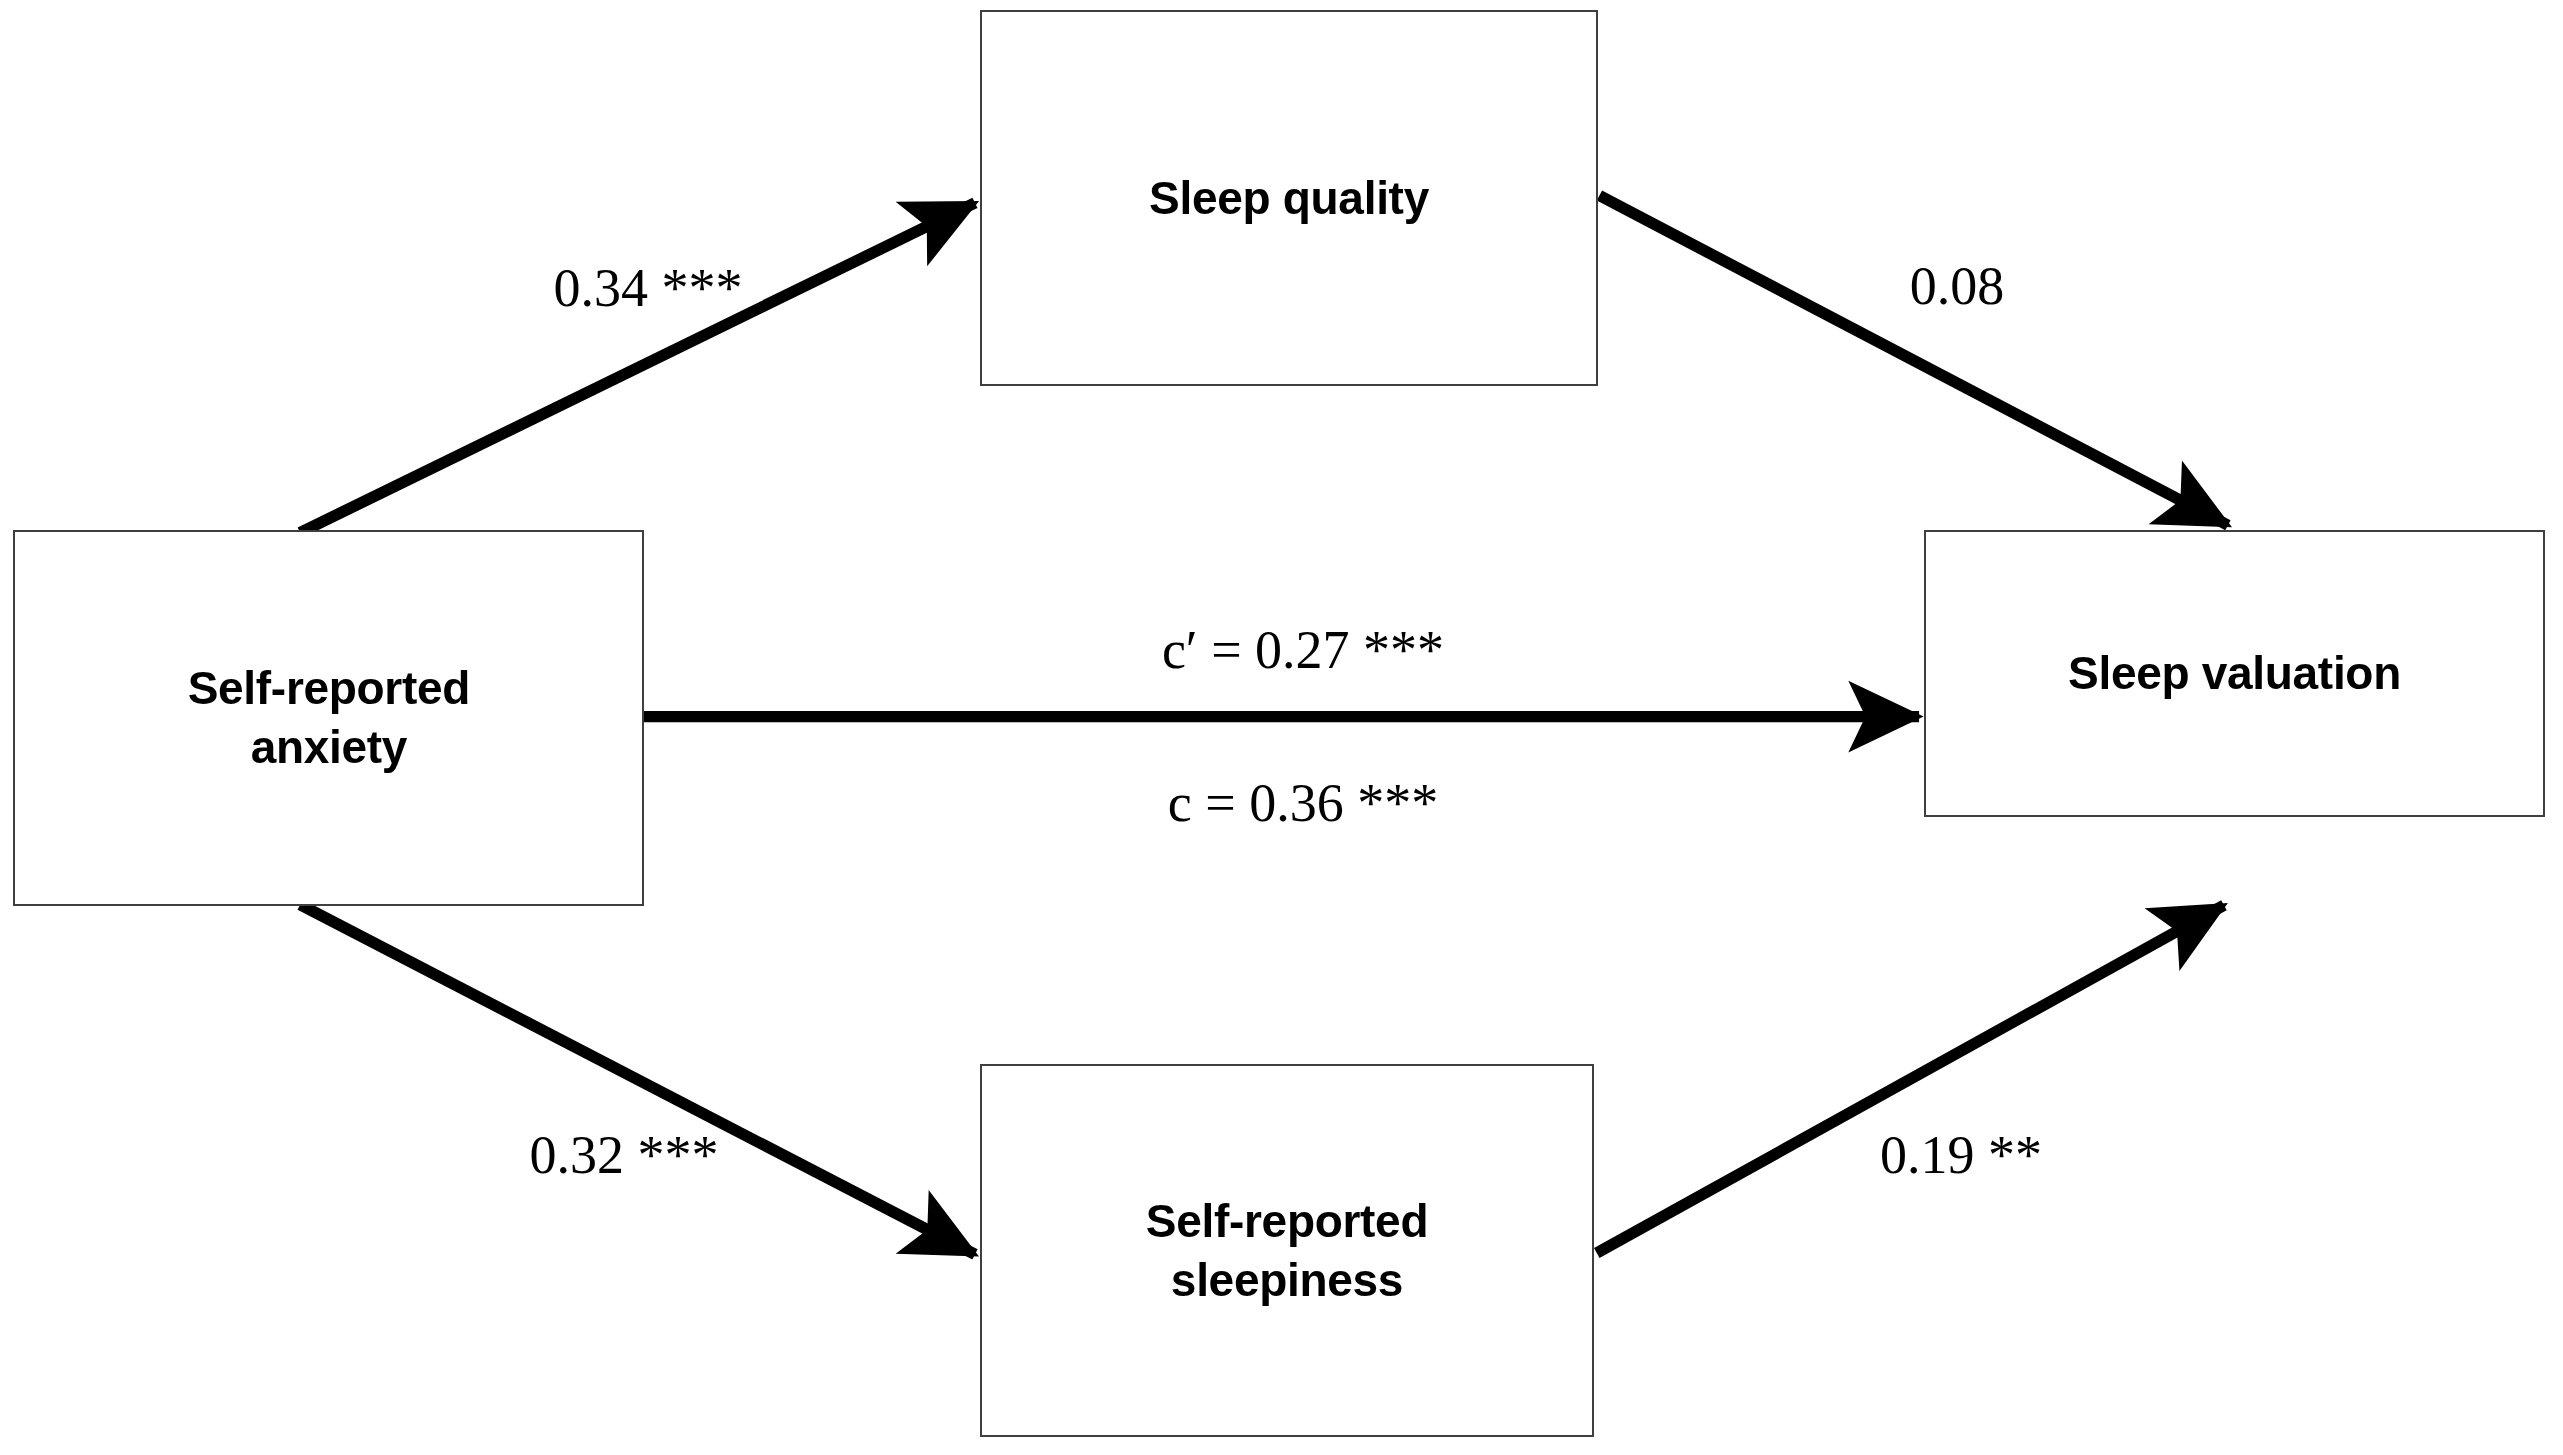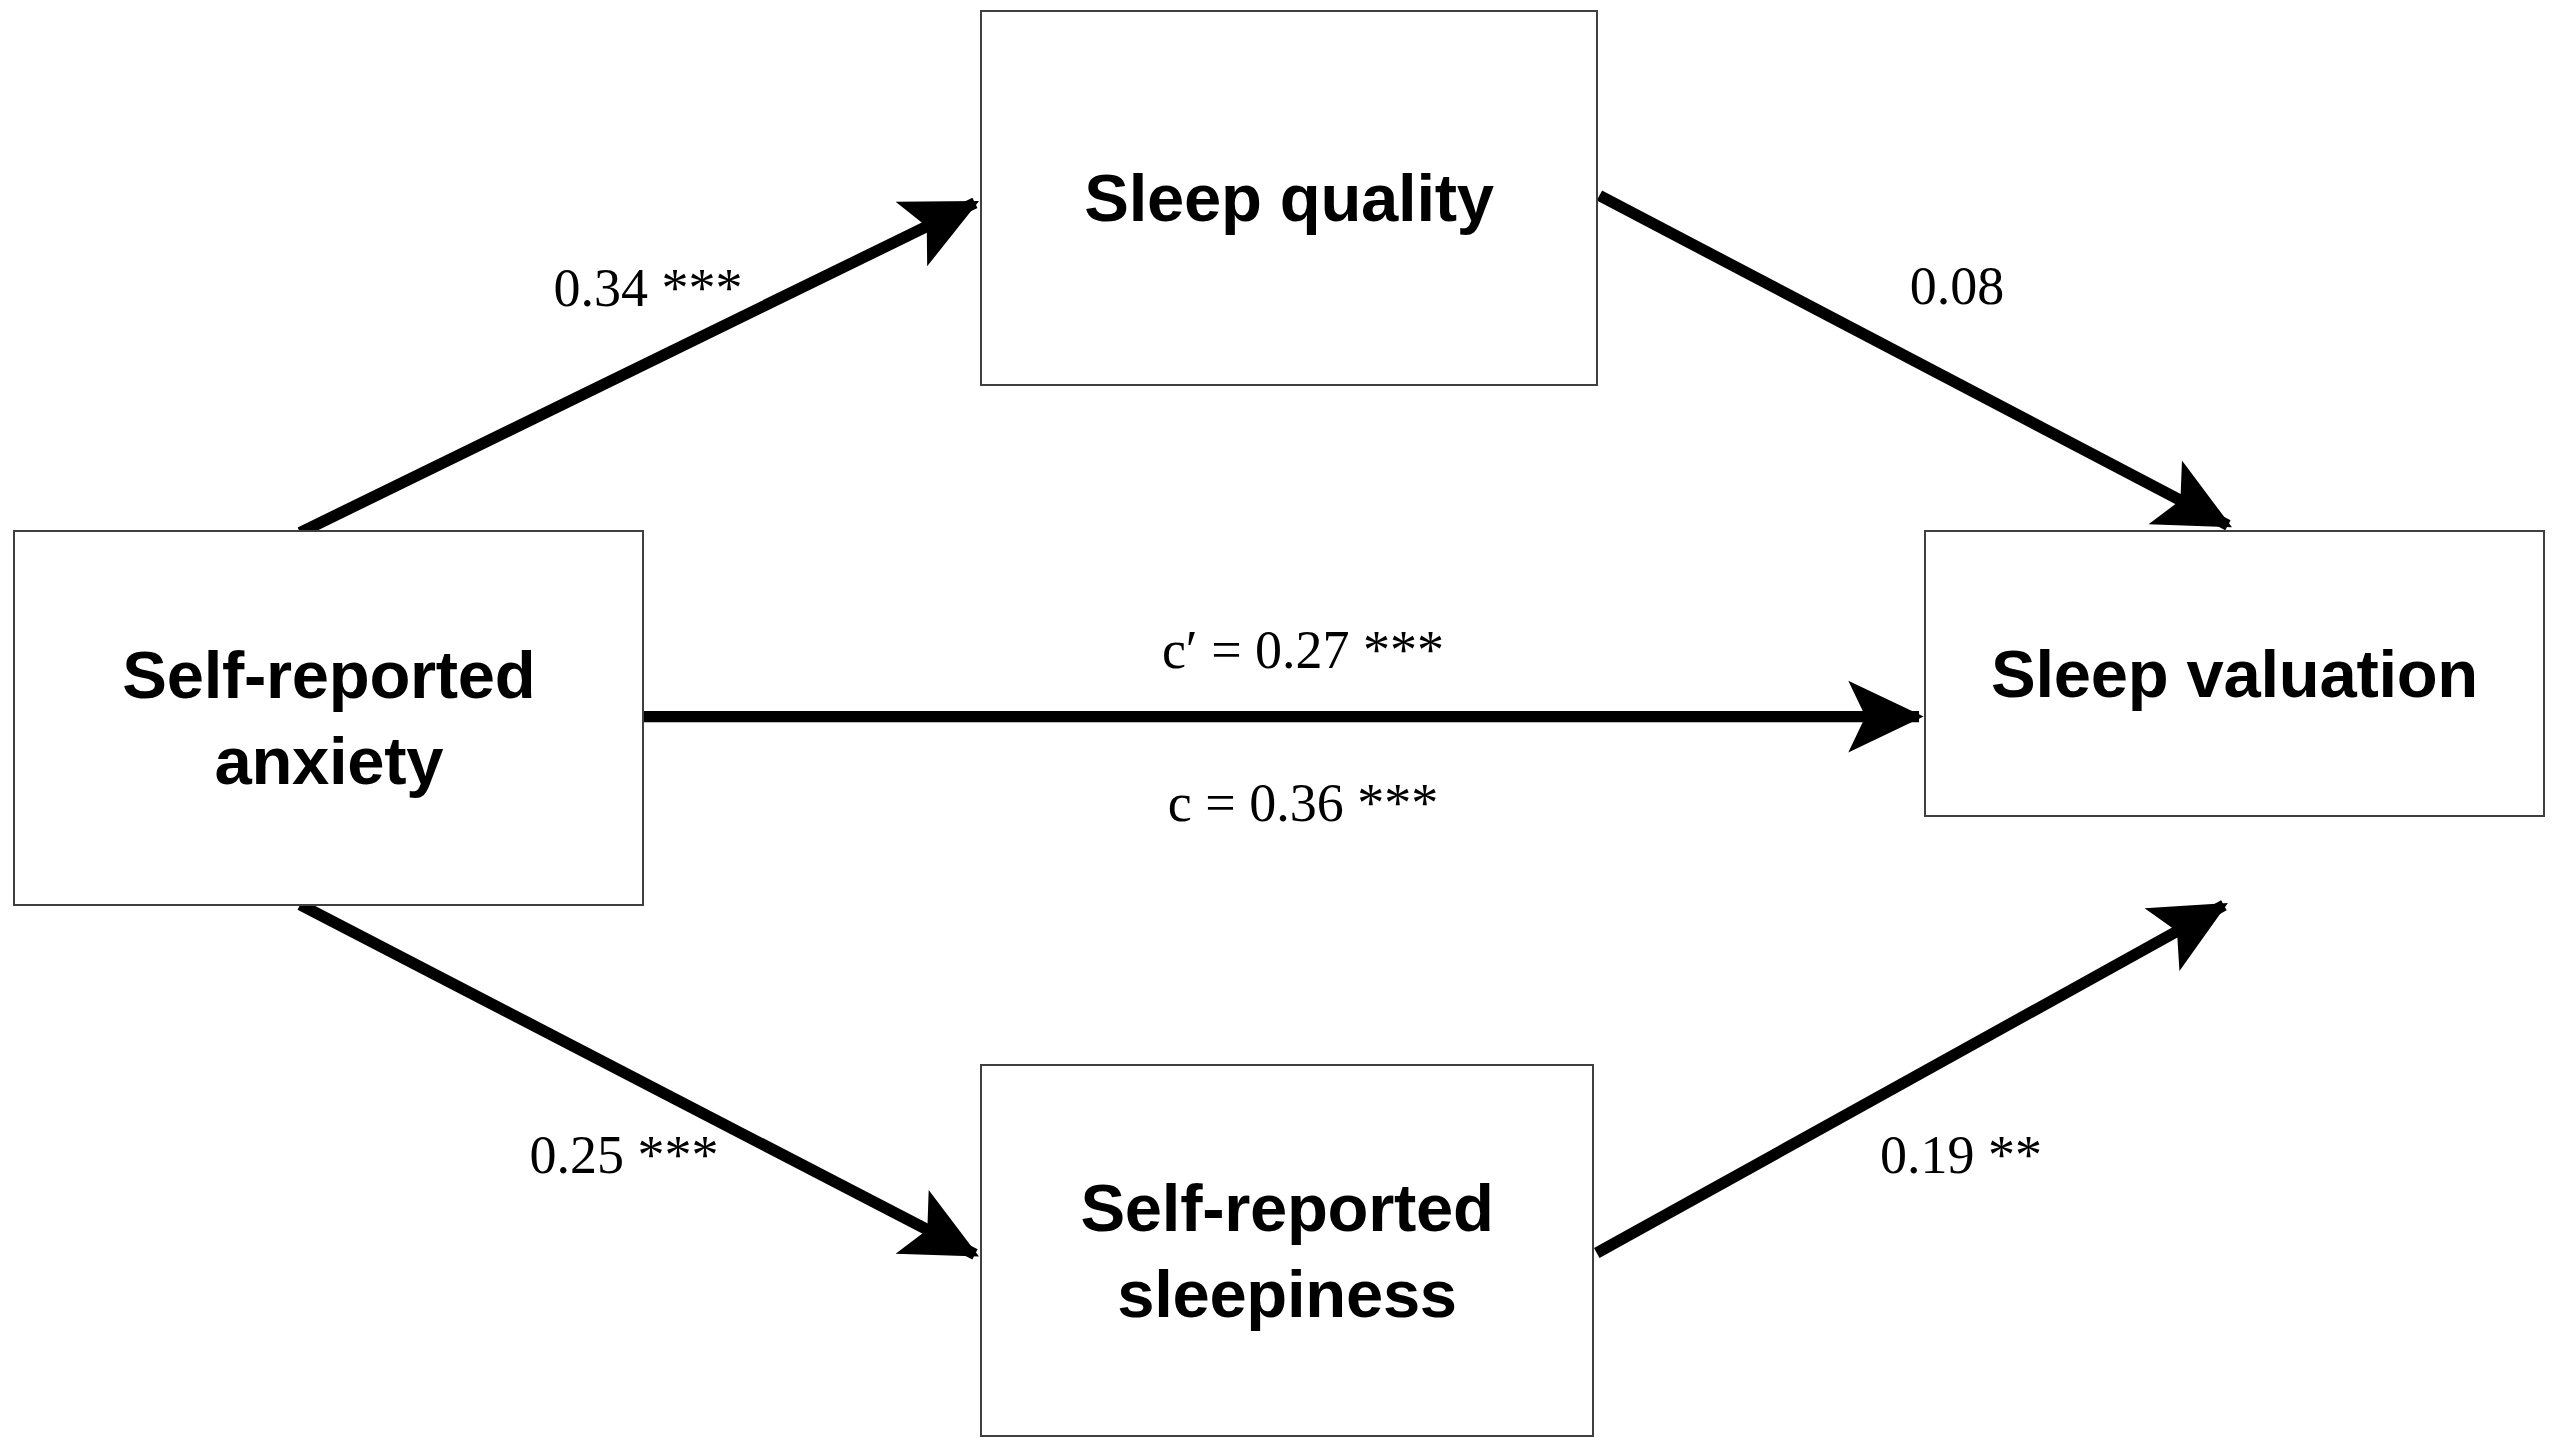--- a/index.html
+++ b/index.html
@@ -30,21 +30,21 @@
     background: #ffffff;
     border: 2.7px solid #3f3f3f;
     display: flex;
     align-items: center;
     justify-content: center;
     text-align: center;
   }
   .node-label {
     font-family: "Liberation Sans", sans-serif;
     font-weight: bold;
-    font-size: 67px;
+    font-size: 46px;
     line-height: 1.28;
     color: #000000;
     letter-spacing: -0.3px;
     white-space: pre-line;
   }
   .path-label {
     position: absolute;
     font-family: "Liberation Serif", serif;
     font-size: 54px;
     line-height: 1.1;
@@ -108,18 +108,18 @@
   </div>
 
   <div class="path-label" id="label-a1">0.34 ***</div>
 
   <div class="path-label" id="label-b1">0.08</div>
 
   <div class="path-label" id="label-cp">c′ = 0.27 ***</div>
 
   <div class="path-label" id="label-c">c = 0.36 ***</div>
 
-  <div class="path-label" id="label-a2">0.25 ***</div>
+  <div class="path-label" id="label-a2">0.32 ***</div>
 
   <div class="path-label" id="label-b2">0.19 **</div>
 
 </div>
 
 
 </body></html>

